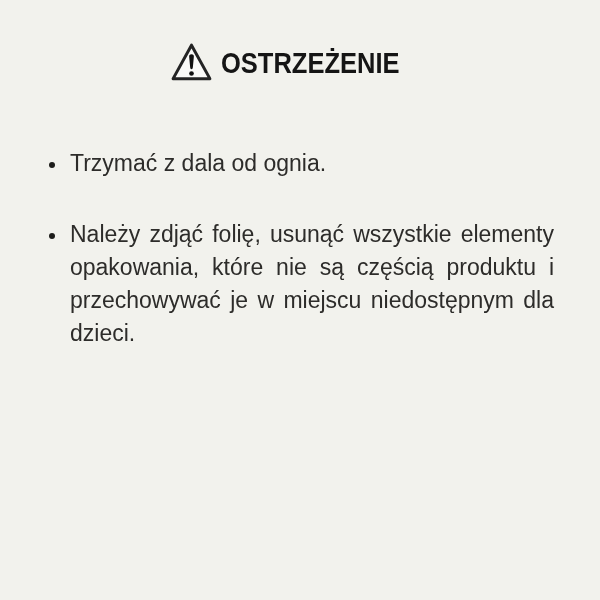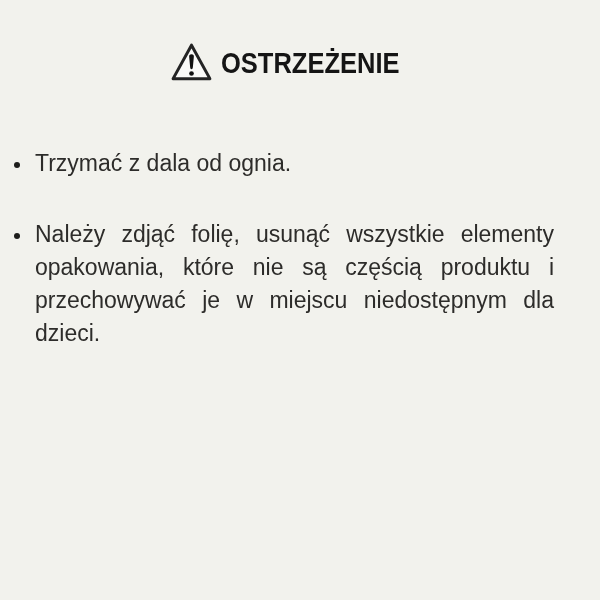--- a/index.html
+++ b/index.html
@@ -35,21 +35,21 @@
     font-size: 30px;
     font-weight: bold;
     color: #151515;
     letter-spacing: 0px;
     transform: scaleX(0.85);
     transform-origin: left center;
     white-space: nowrap;
   }
   .warning-list {
     margin: 62px 46px 0 0;
-    padding: 0 0 0 33px;
+    padding: 0 0 0 68px;
     list-style: disc;
     font-size: 23px;
     line-height: 33px;
   }
   .warning-list li {
     text-align: justify;
     padding-left: 2px;
   }
   .warning-list li::marker {
     font-size: 21px;

